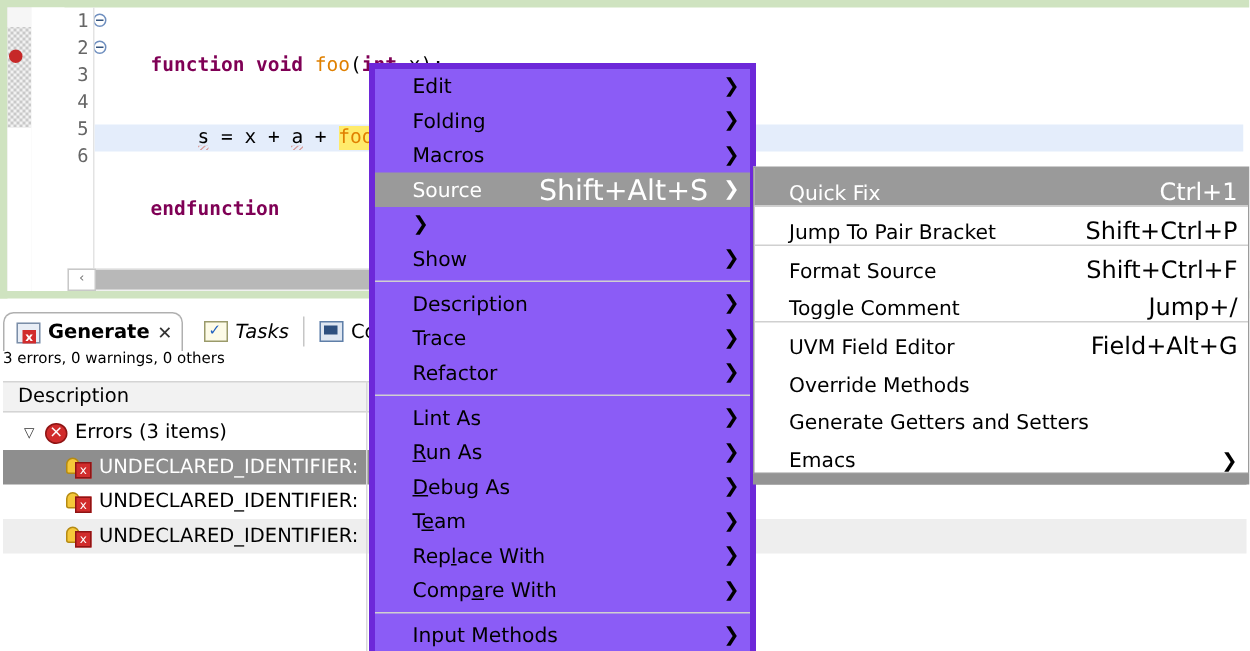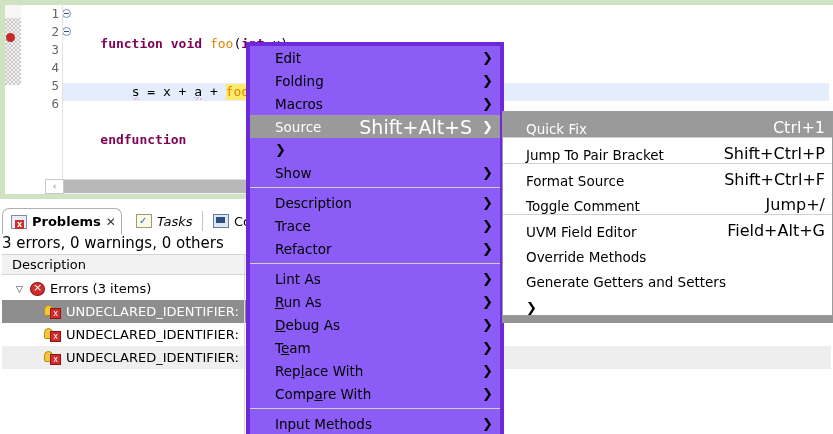--- a/index.html
+++ b/index.html
@@ -127,21 +127,21 @@
   .ic-problems{background:#e9eef6;border:1px solid #7b8ea8;box-sizing:border-box;}
   .ic-problems:after{content:"x";position:absolute;left:3px;top:4px;width:9px;height:9px;
     background:#d12c2c;color:#fff;font-size:8px;line-height:9px;text-align:center;}
   .ic-tasks{background:#fdfbe7;border:1px solid #9a9a6a;box-sizing:border-box;}
   .ic-tasks:after{content:"✓";position:absolute;left:2px;top:0px;color:#1f5fbf;font-size:10px;}
   .ic-console{background:#dfe7f2;border:1px solid #5f7fa8;box-sizing:border-box;}
   .ic-console:after{content:"";position:absolute;left:2px;top:2px;width:9px;height:6px;background:#2d4f7f;}
   .tab-close{font-size:12px;color:#333;}
 
   #summary{
-    position:absolute;left:2px;top:30px;font-size:15px;color:#000;
+    position:absolute;left:2px;top:30px;font-size:10px;color:#000;
   }
   #table-header{
     position:absolute;left:2px;top:50px;width:829px;height:21px;
     background:#f2f2f2;border-top:1px solid #d4d4d4;border-bottom:1px solid #d4d4d4;
     box-sizing:border-box;
   }
   #table-header .th{
     position:absolute;left:10px;top:2px;font-size:13px;color:#000;text-align:center;
   }
   #col-divider{position:absolute;left:244px;top:50px;width:1px;height:184px;background:#d9d9d9;}
@@ -245,21 +245,21 @@
   <div id="h-scroll-thumb"></div>
   <div id="h-scroll-arrow">‹</div>
 
   <div class="edge-green-bottom"></div>
 </div>
 
 <div id="bottom-panel">
   <div id="tabbar">
     <div class="vtab active" style="left:2px;width:120px;">
       <span class="tab-icon ic-problems"></span>
-      <span>Problems</span>
+      <span>Generate</span>
       <span class="tab-close">✕</span>
     </div>
     <div class="vtab inactive" style="left:128px;width:74px;font-style:italic;">
       <span class="tab-icon ic-tasks"></span>
       <span>Tasks</span>
     </div>
     <div class="tabsep" style="left:202px;"></div>
     <div class="vtab inactive" style="left:205px;width:60px;">
       <span class="tab-icon ic-console"></span>
       <span>Con</span>
@@ -403,16 +403,17 @@
       <span class="lbl">UVM Field Editor</span>
       <span class="acc">Field+Alt+G</span>
     </div>
     <div class="mi">
       <span class="lbl">Override Methods</span>
     </div>
     <div class="mi">
       <span class="lbl">Generate Getters and Setters</span>
     </div>
     <div class="mi">
+      <span class="lbl">Emacs</span>
       <span class="arr">❯</span>
     </div>
   </div>
 <div id="sub-shadow"></div>
 
 </body></html>

